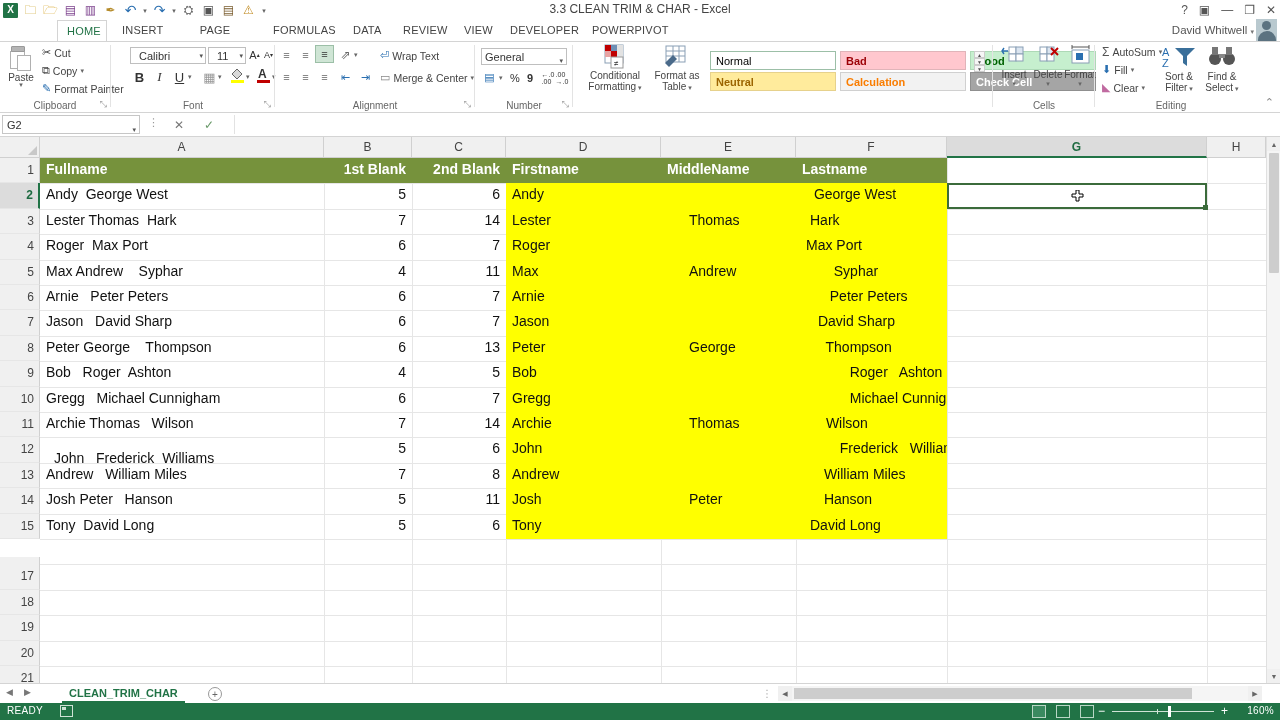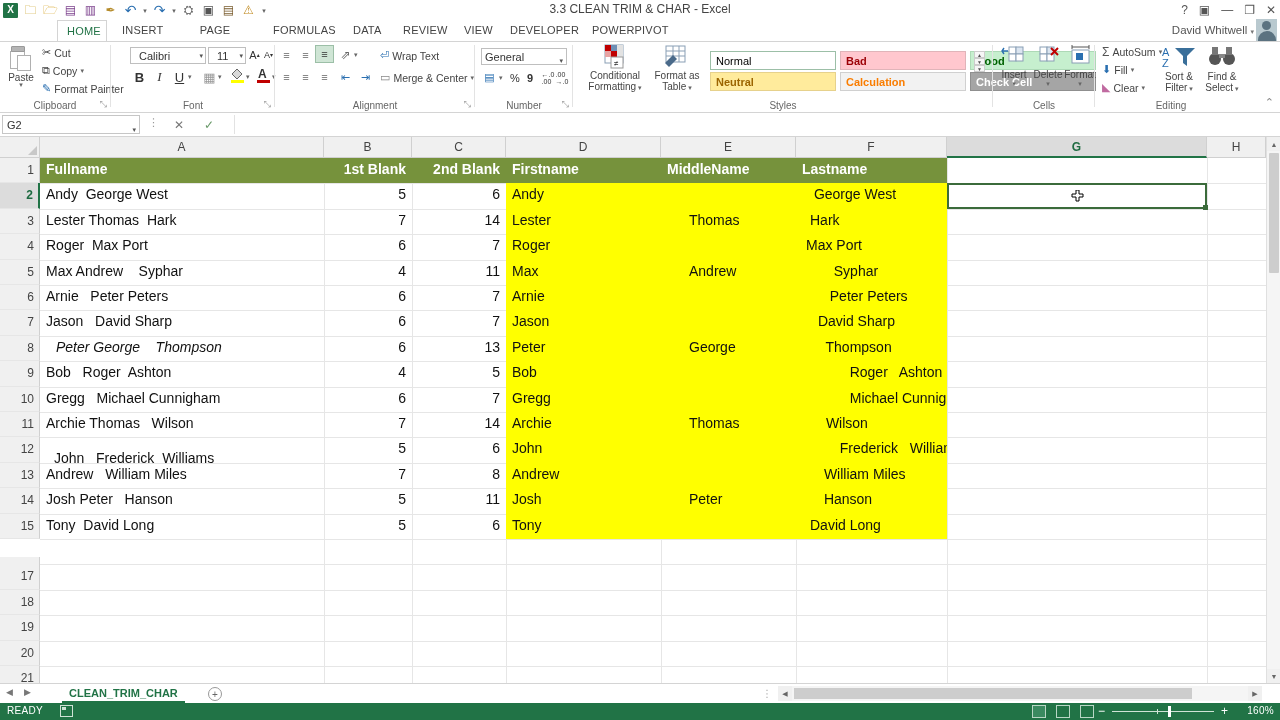--- a/index.html
+++ b/index.html
@@ -364,21 +364,20 @@
           <div class="stylecell" style="left: 396px; top: 9px; width: 126px; background: rgb(198, 239, 206); color: rgb(0, 97, 0); border-color: rgb(173, 217, 182); font-weight: bold;">Good</div>
           <div class="stylecell" style="left: 136px; top: 30px; width: 126px; background: rgb(255, 235, 156); color: rgb(156, 101, 0); border-color: rgb(230, 209, 140); font-weight: bold;">Neutral</div>
           <div class="stylecell" style="left: 266px; top: 30px; width: 126px; background: rgb(242, 242, 242); color: rgb(250, 125, 0); border-color: rgb(208, 208, 208); font-weight: bold;">Calculation</div>
           <div class="stylecell" style="left: 396px; top: 30px; width: 126px; background: rgb(165, 165, 165); color: rgb(255, 255, 255); border-color: rgb(143, 143, 143); font-weight: bold;">Check Cell</div>
         </div>
       <div class="scrollbtns" style="left:400px;top:9px">
         <div>▲</div>
         <div>▼</div>
         <div>▼</div>
       </div>
-      <div class="glabel">Styles</div>
     </div>
     <div class="vsep" style="left:992px"></div>
 
     <div class="grp" style="left:994px;width:100px">
       <div class="cellbtn" style="left:0px;top:3px">
         <div class="cellico">
           <svg width="26" height="24" viewBox="0 0 26 24">
             <rect x="8" y="2" width="7" height="7" fill="#fff" stroke="#8a9fb5"></rect>
               <rect x="15" y="2" width="7" height="7" fill="#dbe5f0" stroke="#8a9fb5"></rect>
             <rect x="8" y="9" width="7" height="7" fill="#fff" stroke="#8a9fb5"></rect>
@@ -590,21 +589,21 @@
         <div class="cell" style="left: 412px; top: 148px; width: 94px; height: 25.4px; line-height: 23.4px; text-align: right; padding-right: 6px;">7</div>
         <div class="cell yellow" style="left: 506px; top: 148px; width: 155px; height: 25.4px; line-height: 23.4px; padding-left: 6px;">Arnie</div>
         <div class="cell yellow" style="left: 661px; top: 148px; width: 135px; height: 25.4px; line-height: 23.4px; padding-left: 28px;"></div>
         <div class="cell yellow" style="left: 796px; top: 148px; width: 151px; height: 25.4px; line-height: 23.4px; padding-left: 26px;">  Peter Peters</div>
         <div class="cell" style="left: 40px; top: 173.4px; width: 284px; height: 25.4px; line-height: 23.4px; padding-left: 6px;">Jason   David Sharp</div>
         <div class="cell" style="left: 324px; top: 173.4px; width: 88px; height: 25.4px; line-height: 23.4px; text-align: right; padding-right: 6px;">6</div>
         <div class="cell" style="left: 412px; top: 173.4px; width: 94px; height: 25.4px; line-height: 23.4px; text-align: right; padding-right: 6px;">7</div>
         <div class="cell yellow" style="left: 506px; top: 173.4px; width: 155px; height: 25.4px; line-height: 23.4px; padding-left: 6px;">Jason</div>
         <div class="cell yellow" style="left: 661px; top: 173.4px; width: 135px; height: 25.4px; line-height: 23.4px; padding-left: 28px;"></div>
         <div class="cell yellow" style="left: 796px; top: 173.4px; width: 151px; height: 25.4px; line-height: 23.4px; padding-left: 18px;"> David Sharp</div>
-        <div class="cell" style="left: 40px; top: 198.8px; width: 284px; height: 25.4px; line-height: 23.4px; padding-left: 16px; font-style: italic;">Peter George    Thompson</div>
+        <div class="cell" style="left: 40px; top: 198.8px; width: 284px; height: 25.4px; line-height: 23.4px; padding-left: 6px;">Peter George    Thompson</div>
         <div class="cell" style="left: 324px; top: 198.8px; width: 88px; height: 25.4px; line-height: 23.4px; text-align: right; padding-right: 6px;">6</div>
         <div class="cell" style="left: 412px; top: 198.8px; width: 94px; height: 25.4px; line-height: 23.4px; text-align: right; padding-right: 6px;">13</div>
         <div class="cell yellow" style="left: 506px; top: 198.8px; width: 155px; height: 25.4px; line-height: 23.4px; padding-left: 6px;">Peter</div>
         <div class="cell yellow" style="left: 661px; top: 198.8px; width: 135px; height: 25.4px; line-height: 23.4px; padding-left: 28px;">George</div>
         <div class="cell yellow" style="left: 796px; top: 198.8px; width: 151px; height: 25.4px; line-height: 23.4px; padding-left: 22px;">  Thompson</div>
         <div class="cell" style="left: 40px; top: 224.2px; width: 284px; height: 25.4px; line-height: 23.4px; padding-left: 6px;">Bob   Roger  Ashton</div>
         <div class="cell" style="left: 324px; top: 224.2px; width: 88px; height: 25.4px; line-height: 23.4px; text-align: right; padding-right: 6px;">4</div>
         <div class="cell" style="left: 412px; top: 224.2px; width: 94px; height: 25.4px; line-height: 23.4px; text-align: right; padding-right: 6px;">5</div>
         <div class="cell yellow" style="left: 506px; top: 224.2px; width: 155px; height: 25.4px; line-height: 23.4px; padding-left: 6px;">Bob</div>
         <div class="cell yellow" style="left: 661px; top: 224.2px; width: 135px; height: 25.4px; line-height: 23.4px; padding-left: 28px;"></div>

